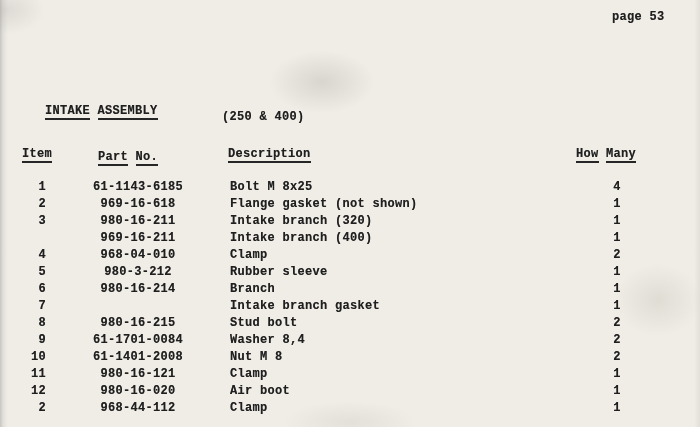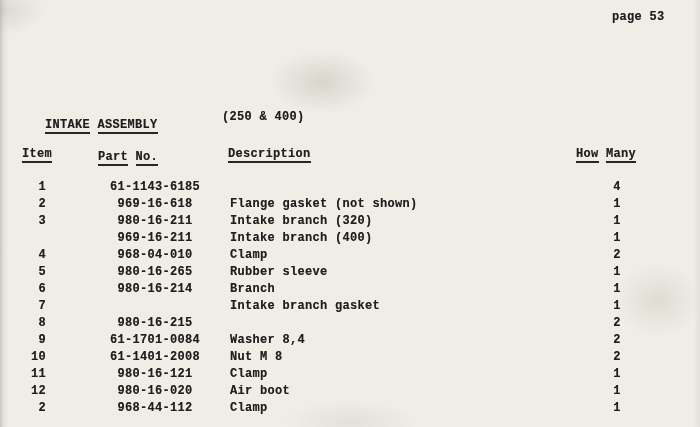--- a/index.html
+++ b/index.html
@@ -23,43 +23,44 @@
     line-height:17px;
     color:#1f1f1f;
     text-shadow:0 0 0.5px rgba(35,35,35,0.55);
   }
   .abs { position:absolute; white-space:pre; }
   .uw { border-bottom:2px solid #262626; }
   .rows { position:absolute; left:0; top:178.5px; width:700px; }
   .row { position:relative; height:17px; width:700px; }
   .cell { position:absolute; top:0; white-space:pre; }
   .cell-item { left:20px; width:26px; text-align:right; }
-  .cell-part { left:72px; width:166px; text-align:center; }
+  .cell-part { left:55px; width:166px; text-align:center; }
   .cell-desc { left:230px; }
   .cell-qty  { left:574px; width:86px; text-align:center; }
 </style>
 </head>
 <body>
 
 <div class="page">
 
   <div class="abs" style="left:612px; top:8.5px;">page 53</div>
 
-  <div class="abs" style="left:45px; top:117px;"><span class="uw">INTAKE</span> <span class="uw">ASSEMBLY</span></div>
+  <div class="abs" style="left:45px; top:103px;"><span class="uw">INTAKE</span> <span class="uw">ASSEMBLY</span></div>
   <div class="abs" style="left:222px; top:108.5px;">(250 &amp; 400)</div>
 
   <div class="abs" style="left:22px; top:145.5px;"><span class="uw">Item</span></div>
   <div class="abs" style="left:98px; top:149px;"><span class="uw">Part</span> <span class="uw">No.</span></div>
   <div class="abs" style="left:228px; top:145.5px;"><span class="uw">Description</span></div>
   <div class="abs" style="left:576px; top:145.5px;"><span class="uw">How</span> <span class="uw">Many</span></div>
 
   <div class="rows">
     <div class="row">
       <span class="cell cell-item">1</span>
       <span class="cell cell-part">61-1143-6185</span>
+      <span class="cell cell-desc">Bolt M 8x25</span>
       <span class="cell cell-qty">4</span>
     </div>
 
     <div class="row">
       <span class="cell cell-item">2</span>
       <span class="cell cell-part">969-16-618</span>
       <span class="cell cell-desc">Flange gasket (not shown)</span>
       <span class="cell cell-qty">1</span>
     </div>
 
@@ -79,41 +80,42 @@
 
     <div class="row">
       <span class="cell cell-item">4</span>
       <span class="cell cell-part">968-04-010</span>
       <span class="cell cell-desc">Clamp</span>
       <span class="cell cell-qty">2</span>
     </div>
 
     <div class="row">
       <span class="cell cell-item">5</span>
-      <span class="cell cell-part">980-16-265</span>
+      <span class="cell cell-part">980-3-212</span>
       <span class="cell cell-desc">Rubber sleeve</span>
       <span class="cell cell-qty">1</span>
     </div>
 
     <div class="row">
       <span class="cell cell-item">6</span>
       <span class="cell cell-part">980-16-214</span>
       <span class="cell cell-desc">Branch</span>
       <span class="cell cell-qty">1</span>
     </div>
 
     <div class="row">
       <span class="cell cell-item">7</span>
       <span class="cell cell-desc">Intake branch gasket</span>
       <span class="cell cell-qty">1</span>
     </div>
 
     <div class="row">
       <span class="cell cell-item">8</span>
       <span class="cell cell-part">980-16-215</span>
+      <span class="cell cell-desc">Stud bolt</span>
       <span class="cell cell-qty">2</span>
     </div>
 
     <div class="row">
       <span class="cell cell-item">9</span>
       <span class="cell cell-part">61-1701-0084</span>
       <span class="cell cell-desc">Washer 8,4</span>
       <span class="cell cell-qty">2</span>
     </div>
 

